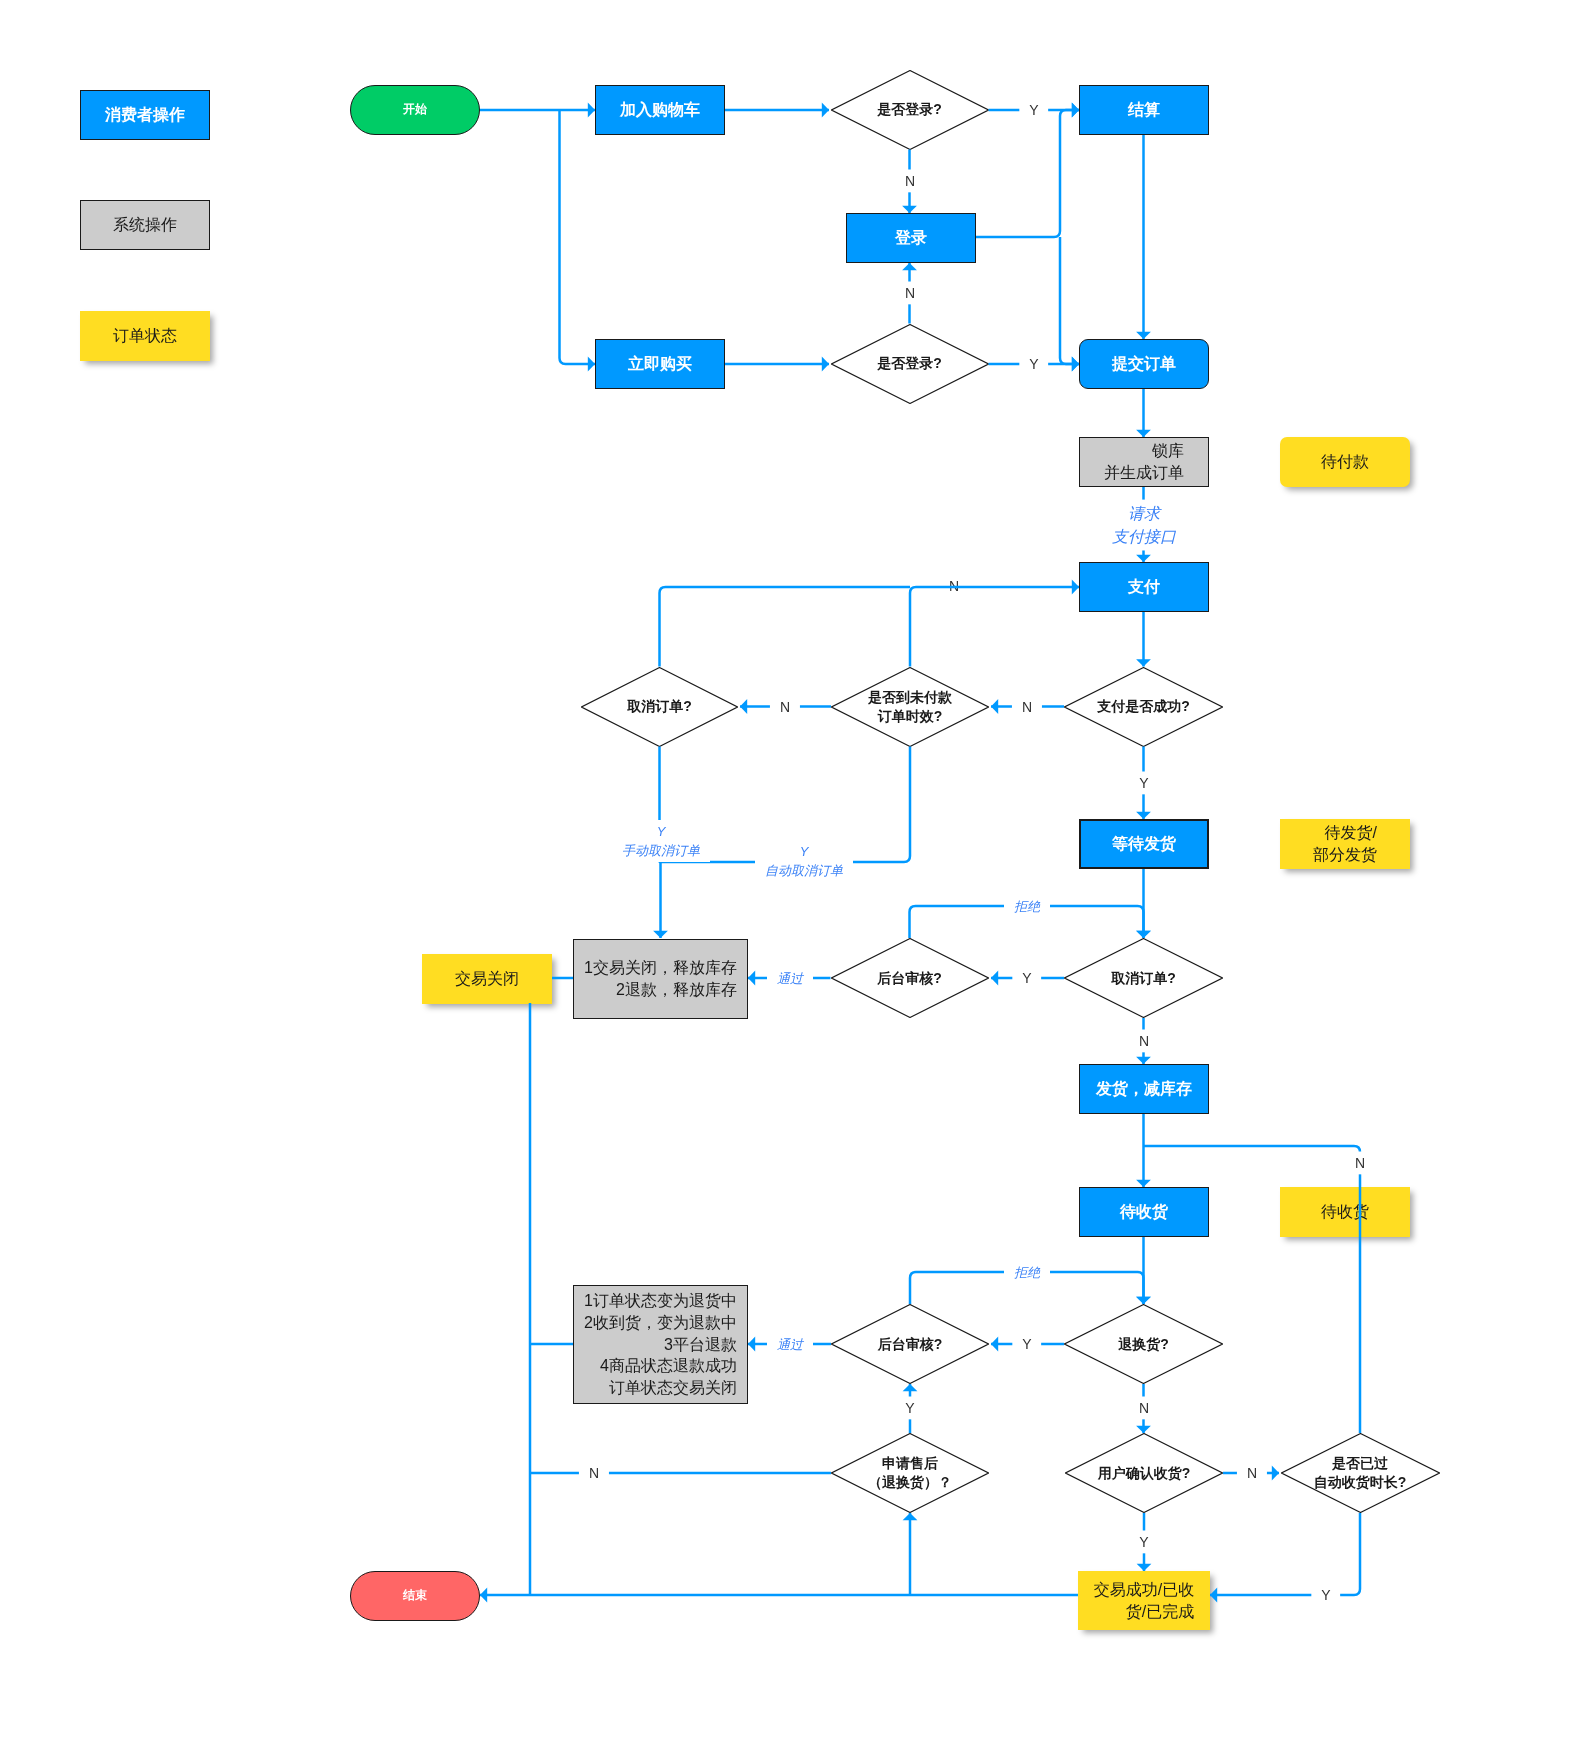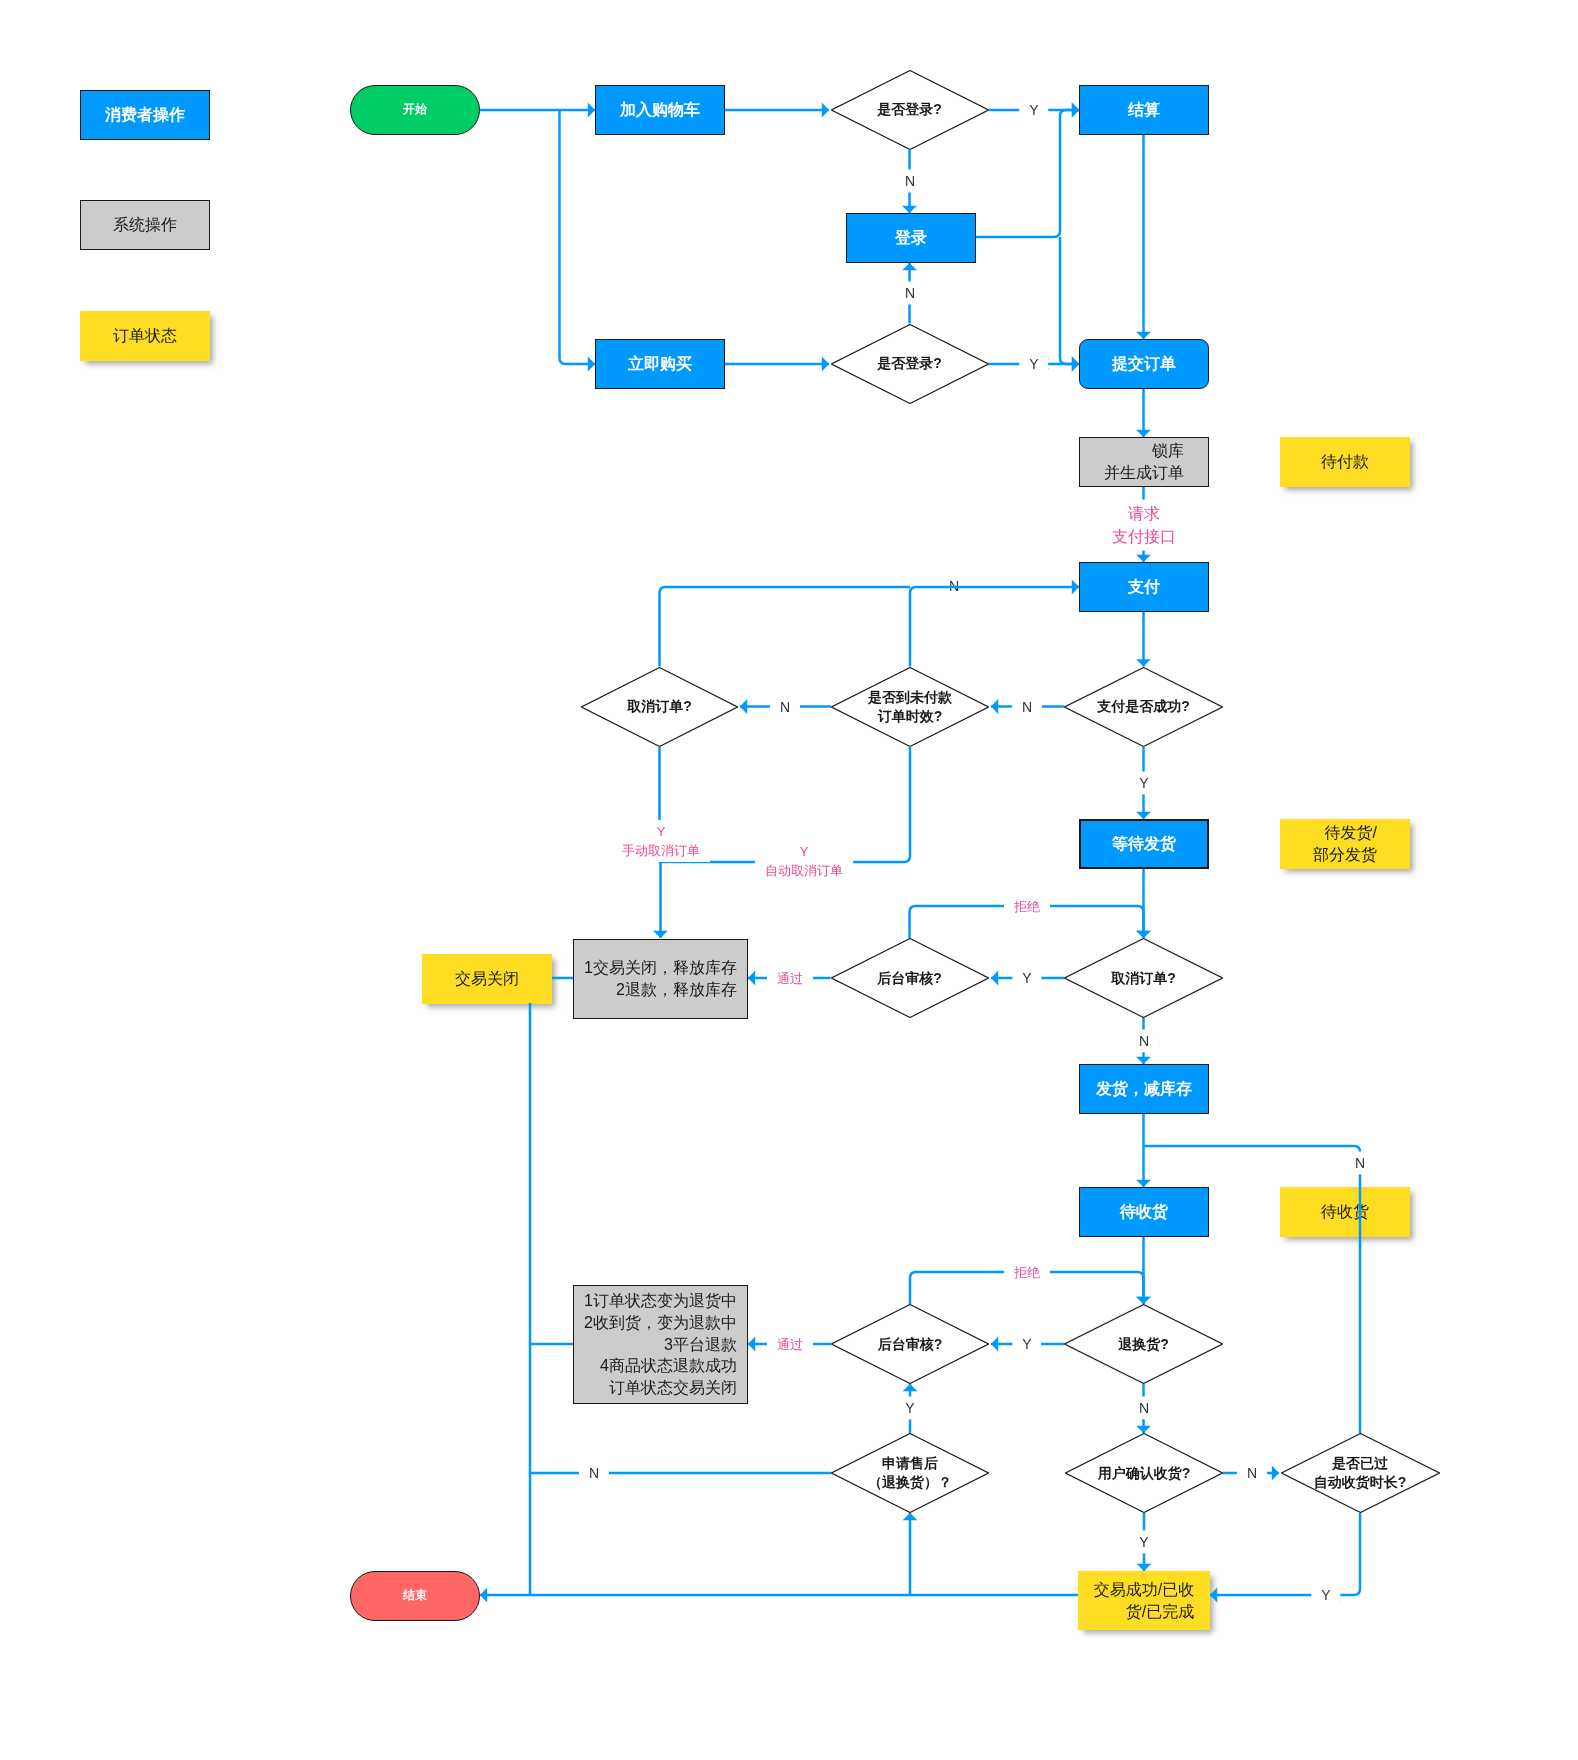--- a/index.html
+++ b/index.html
@@ -23,21 +23,21 @@
 .term.start{background:#00cc66;}
 .term.end{background:#ff6666;}
 .dia{position:absolute;z-index:1;}
 .dia .lab{position:absolute;left:0;top:0;width:100%;height:100%;
           display:flex;align-items:center;justify-content:center;
           font-size:14px;font-weight:bold;color:#1a1a1a;text-align:center;}
 .dia .lab span{display:block;line-height:19px;white-space:pre-line;transform:translateZ(0);}
 .elab{position:absolute;z-index:3;font-size:14px;color:#333333;white-space:pre-line;
       text-align:center;line-height:19px;background:#ffffff;
       transform:translate(-50%,-50%);will-change:transform;padding:2px 10px;}
-.elab.cjk{font-size:13px;color:#ec4899;}
+.elab.cjk{font-size:13px;color:#3b82f6;font-style:italic;}
 .elab.two{font-size:16px;line-height:23.4px;padding:2px 6px;}
 .elab.nobg{background:transparent;z-index:0;padding:0;}
 
 </style>
 </head>
 <body>
 
 <div id="diagram">
 <svg id="edges" width="1578" height="1760" viewBox="0 0 1578 1760">
   <defs>
@@ -140,21 +140,21 @@
 <div class="box proc system" style="left:573px;top:1285px;width:175px;height:119px;">
       <span>1订单状态变为退货中
 2收到货，变为退款中
 3平台退款
 4商品状态退款成功
 订单状态交易关闭</span>
     </div>
 <div class="box term end" style="left:350px;top:1571px;width:130px;height:50px;">
       <span>结束</span>
     </div>
-<div class="box status" style="left:1280px;top:437px;width:130px;height:50px;">
+<div class="box status" style="left:1280px;top:437px;width:130px;height:50px;border-radius:7px;">
       <span>待付款</span>
     </div>
 <div class="box status" style="left:1280px;top:819px;width:130px;height:50px;">
       <span>待发货/
 部分发货</span>
     </div>
 <div class="box status" style="left:422px;top:954px;width:130px;height:50px;">
       <span>交易关闭</span>
     </div>
 <div class="box status" style="left:1280px;top:1187px;width:130px;height:50px;">

